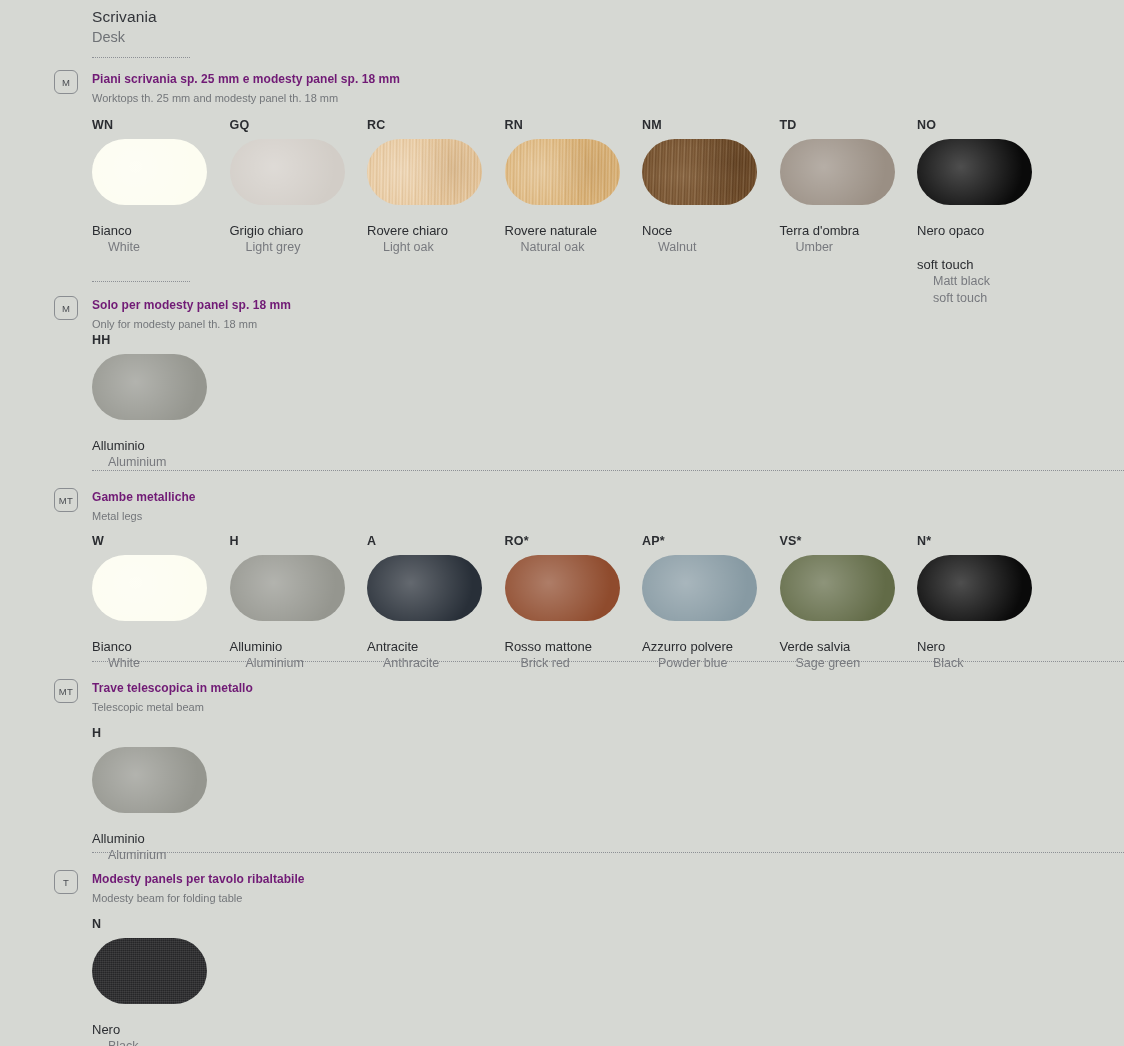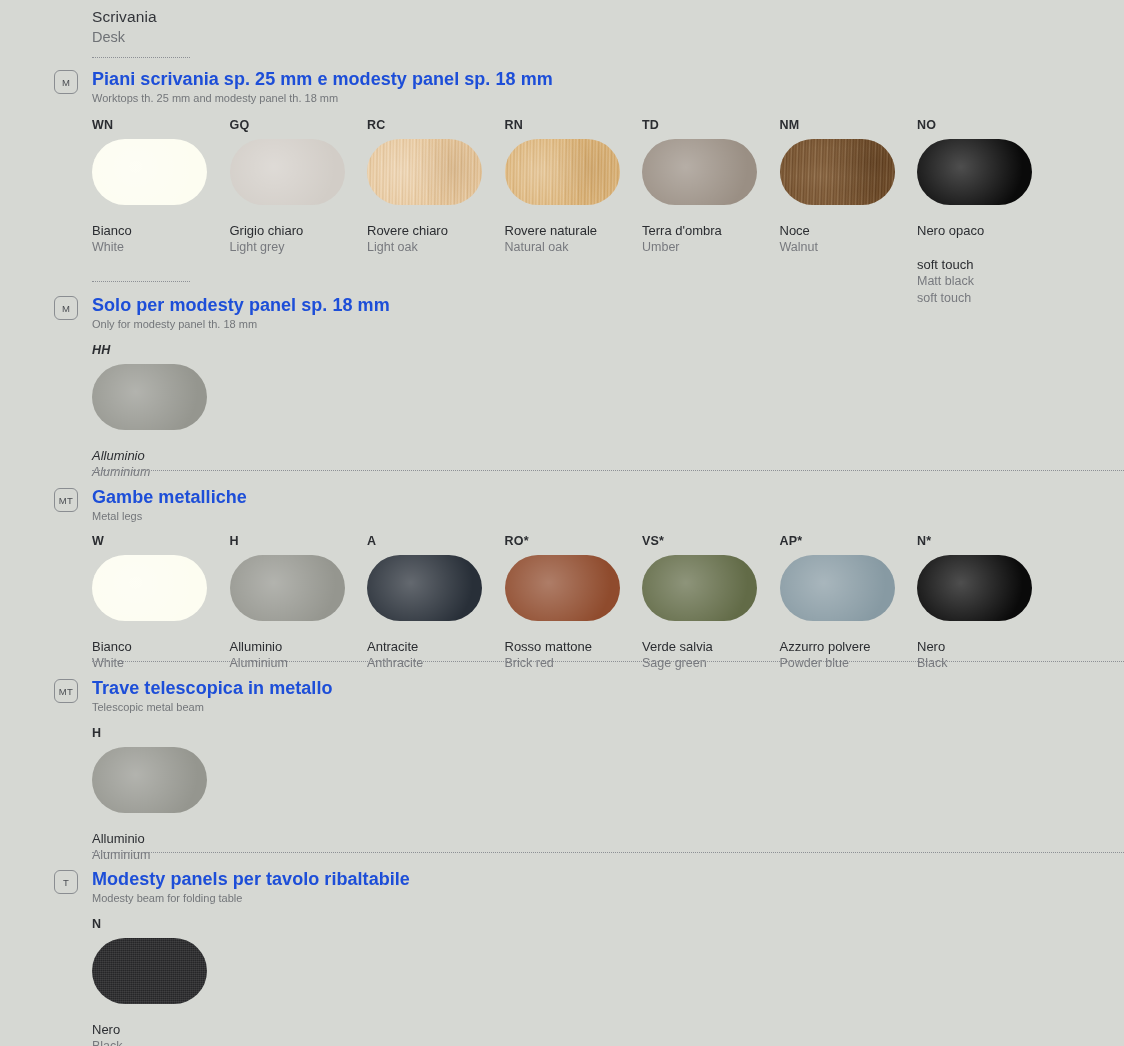--- a/index.html
+++ b/index.html
@@ -79,23 +79,23 @@
     color: #4a4d52;
     letter-spacing: .3px;
     background: transparent;
   }
   .sec-head {
     position: absolute;
     left: 92px;
     top: 0;
   }
   .sec-it {
-    font-size: 18px;
+    font-size: 12px;
     font-weight: bold;
-    color: #1d4ed8;
+    color: #701a75;
     line-height: 19px;
     letter-spacing: .05px;
   }
   .sec-en {
     font-size: 11px;
     font-weight: 400;
     color: #73767a;
     line-height: 19px;
   }
 
@@ -131,20 +131,21 @@
     font-size: 13px;
     font-weight: 400;
     color: #2b2d31;
     line-height: 17px;
   }
   .sw-sub {
     font-size: 12.5px;
     font-weight: 400;
     color: #77797e;
     line-height: 17px;
+    margin-left: 16px;
   }
 
   
   .grain-oak::after {
     content: "";
     position: absolute;
     inset: -10%;
     background:
       repeating-linear-gradient(
         91deg,
@@ -245,49 +246,49 @@
           <div class="sw-name">Rovere chiaro</div>
           <div class="sw-sub">Light oak</div>
         </div>
         <div class="swatch-cell">
           <div class="sw-code">RN</div>
           <div class="sw-chip grain-oak" style="background: rgb(220, 178, 115);"></div>
           <div class="sw-name">Rovere naturale</div>
           <div class="sw-sub">Natural oak</div>
         </div>
         <div class="swatch-cell">
+          <div class="sw-code">NM</div>
+          <div class="sw-chip grain-walnut" style="background: rgb(110, 74, 39);"></div>
+          <div class="sw-name">Noce</div>
+          <div class="sw-sub">Walnut</div>
+        </div>
+        <div class="swatch-cell">
           <div class="sw-code">TD</div>
           <div class="sw-chip sheen" style="background: rgb(154, 143, 132);"></div>
           <div class="sw-name">Terra d'ombra</div>
           <div class="sw-sub">Umber</div>
-        </div>
-        <div class="swatch-cell">
-          <div class="sw-code">NM</div>
-          <div class="sw-chip grain-walnut" style="background: rgb(110, 74, 39);"></div>
-          <div class="sw-name">Noce</div>
-          <div class="sw-sub">Walnut</div>
         </div>
         <div class="swatch-cell">
           <div class="sw-code">NO</div>
           <div class="sw-chip sheen" style="background: rgb(10, 10, 10);"></div>
           <div class="sw-name">Nero opaco</div>
           <div class="sw-name">soft touch</div>
           <div class="sw-sub">Matt black</div>
           <div class="sw-sub">soft touch</div>
         </div>
       </div>
       <div class="rule rule-short" style="top: 281px;"></div>
       <div class="section" style="top: 296px;">
         <div class="badge" style="top: 0px;">M</div>
         <div class="sec-head">
           <div class="sec-it">Solo per modesty panel sp. 18 mm</div>
           <div class="sec-en">Only for modesty panel th. 18 mm</div>
         </div>
       </div>
-      <div class="swatch-row" style="top: 343px; font-style: italic;">
+      <div class="swatch-row" style="top: 333px;">
         <div class="swatch-cell">
           <div class="sw-code">HH</div>
           <div class="sw-chip sheen" style="background: rgb(149, 150, 143);"></div>
           <div class="sw-name">Alluminio</div>
           <div class="sw-sub">Aluminium</div>
         </div>
       </div>
       <div class="rule rule-full" style="top: 470px;"></div>
       <div class="section" style="top: 488px;">
         <div class="badge" style="top: 0px;">MT</div>
@@ -315,32 +316,32 @@
           <div class="sw-name">Antracite</div>
           <div class="sw-sub">Anthracite</div>
         </div>
         <div class="swatch-cell">
           <div class="sw-code">RO*</div>
           <div class="sw-chip sheen" style="background: rgb(143, 75, 45);"></div>
           <div class="sw-name">Rosso mattone</div>
           <div class="sw-sub">Brick red</div>
         </div>
         <div class="swatch-cell">
+          <div class="sw-code">AP*</div>
+          <div class="sw-chip sheen" style="background: rgb(135, 154, 163);"></div>
+          <div class="sw-name">Azzurro polvere</div>
+          <div class="sw-sub">Powder blue</div>
+        </div>
+        <div class="swatch-cell">
           <div class="sw-code">VS*</div>
           <div class="sw-chip sheen" style="background: rgb(98, 107, 71);"></div>
           <div class="sw-name">Verde salvia</div>
           <div class="sw-sub">Sage green</div>
         </div>
         <div class="swatch-cell">
-          <div class="sw-code">AP*</div>
-          <div class="sw-chip sheen" style="background: rgb(135, 154, 163);"></div>
-          <div class="sw-name">Azzurro polvere</div>
-          <div class="sw-sub">Powder blue</div>
-        </div>
-        <div class="swatch-cell">
           <div class="sw-code">N*</div>
           <div class="sw-chip sheen" style="background: rgb(10, 10, 10);"></div>
           <div class="sw-name">Nero</div>
           <div class="sw-sub">Black</div>
         </div>
       </div>
       <div class="rule rule-full" style="top: 661px;"></div>
       <div class="section" style="top: 679px;">
         <div class="badge" style="top: 0px;">MT</div>
         <div class="sec-head">

